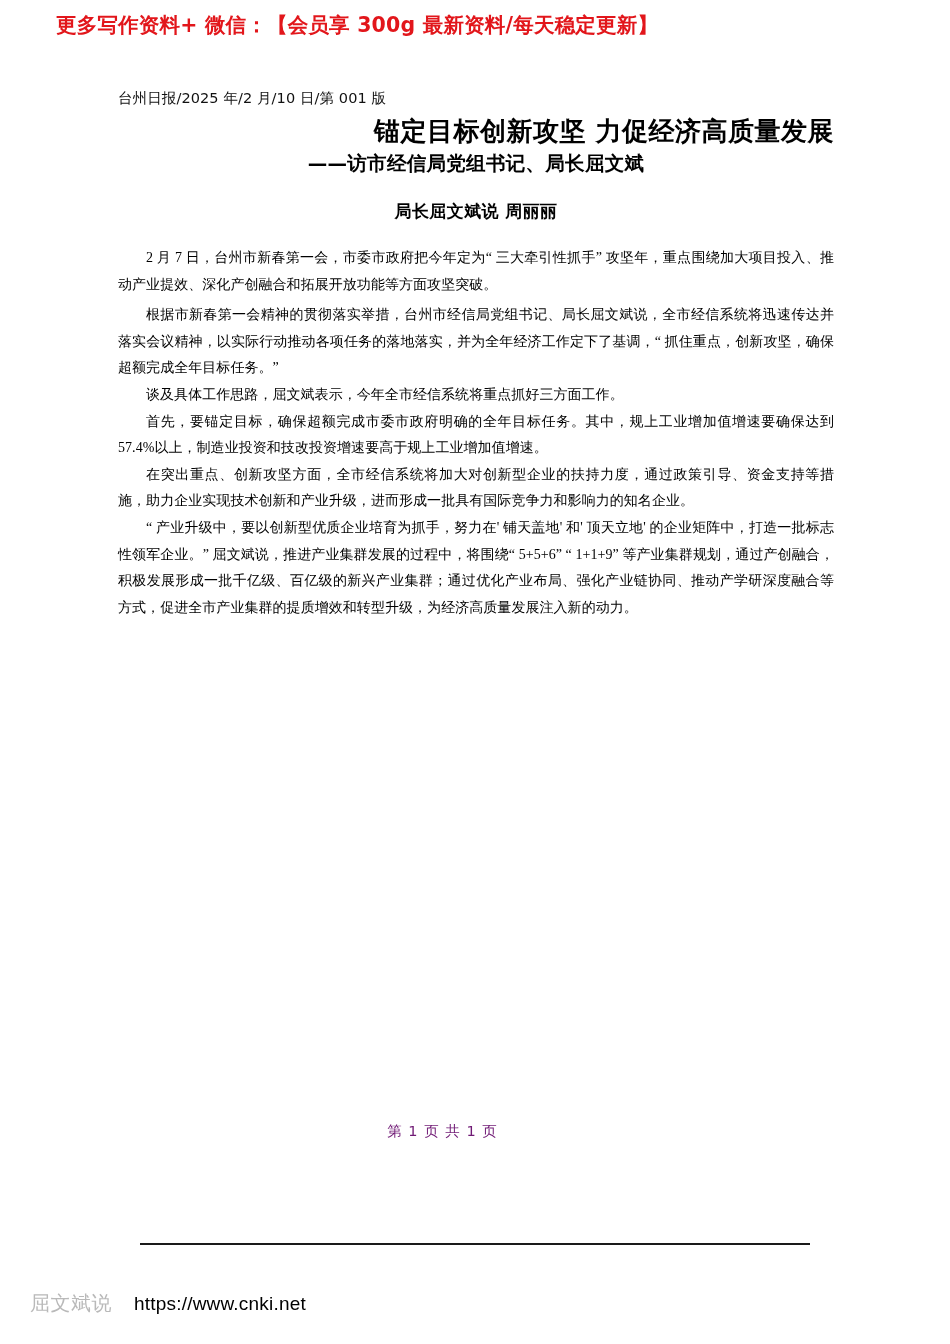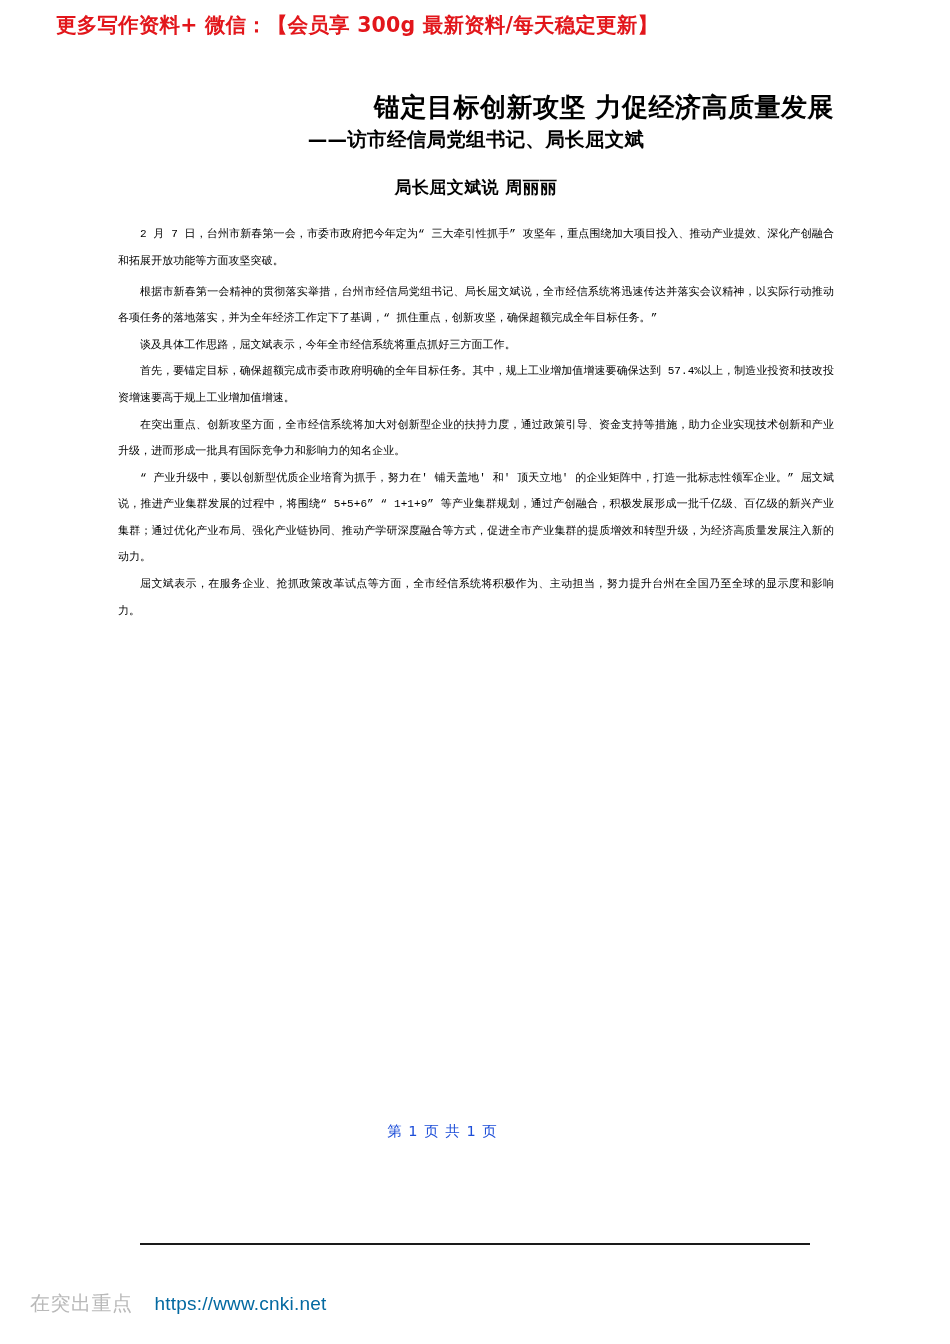--- a/index.html
+++ b/index.html
@@ -86,26 +86,26 @@
     text-align: center;
     font-size: 17px;
     font-weight: bold;
     letter-spacing: 0.4px;
     margin-top: 22px;
     font-family: "DejaVu Sans", "Liberation Sans", sans-serif;
   }
 
   .body-text {
     margin-top: 22px;
-    font-size: 11px;
+    font-size: 14px;
     line-height: 26.6px;
     text-align: justify;
     text-justify: inter-character;
     letter-spacing: 0.05px;
-    font-family: Liberation Mono, monospace;
+    font-family: Liberation Serif, serif;
   }
   .body-text p {
     margin: 0;
     text-indent: 2em;
     text-align: justify;
     text-align-last: left;
   }
   .body-text p.gap-before {
     margin-top: 4px;
   }
@@ -114,21 +114,21 @@
   .page-number {
     position: absolute;
     left: 0;
     top: 1122px;
     width: 927px;
     text-align: center;
     padding-right: 42px;
     box-sizing: border-box;
     font-size: 14.5px;
     letter-spacing: 1px;
-    color: #1d4ed8;
+    color: #701a75;
     font-family: "DejaVu Sans", "Liberation Sans", sans-serif;
   }
 
   
   .bottom-rule {
     position: absolute;
     left: 140px;
     top: 1243px;
     width: 670px;
     height: 2px;
@@ -145,57 +145,57 @@
     gap: 22px;
   }
   .wm-brand {
     font-size: 20px;
     color: #b9b9b9;
     letter-spacing: 0.5px;
     font-family: "DejaVu Sans", "Liberation Sans", sans-serif;
   }
   .wm-url {
     font-size: 19px;
-    color: #0369a1;
+    color: #000000;
     letter-spacing: 0.2px;
     font-family: "Liberation Sans", "DejaVu Sans", sans-serif;
   }
 </style>
 </head>
 <body>
 
 <div class="page">
 
   <div class="promo-banner">
     <span class="promo-text">更多写作资料+ 微信：【会员享 300g 最新资料/每天稳定更新】</span>
   </div>
 
   <div class="content">
 
+    <div class="source-line">台州日报/2025 年/2 月/10 日/第 001 版</div>
 
     <div class="doc-title">锚定目标创新攻坚  力促经济高质量发展</div>
 
     <div class="doc-subtitle">——访市经信局党组书记、局长屈文斌</div>
 
     <div class="byline">局长屈文斌说  周丽丽</div>
 
     <div class="body-text">
       <p>2 月 7 日，台州市新春第一会，市委市政府把今年定为“ 三大牵引性抓手” 攻坚年，重点围绕加大项目投入、推动产业提效、深化产创融合和拓展开放功能等方面攻坚突破。</p>
       <p class="gap-before">根据市新春第一会精神的贯彻落实举措，台州市经信局党组书记、局长屈文斌说，全市经信系统将迅速传达并落实会议精神，以实际行动推动各项任务的落地落实，并为全年经济工作定下了基调，“ 抓住重点，创新攻坚，确保超额完成全年目标任务。”</p>
       <p>谈及具体工作思路，屈文斌表示，今年全市经信系统将重点抓好三方面工作。</p>
       <p>首先，要锚定目标，确保超额完成市委市政府明确的全年目标任务。其中，规上工业增加值增速要确保达到 57.4%以上，制造业投资和技改投资增速要高于规上工业增加值增速。</p>
       <p>在突出重点、创新攻坚方面，全市经信系统将加大对创新型企业的扶持力度，通过政策引导、资金支持等措施，助力企业实现技术创新和产业升级，进而形成一批具有国际竞争力和影响力的知名企业。</p>
       <p>“ 产业升级中，要以创新型优质企业培育为抓手，努力在' 铺天盖地' 和' 顶天立地' 的企业矩阵中，打造一批标志性领军企业。” 屈文斌说，推进产业集群发展的过程中，将围绕“ 5+5+6” “ 1+1+9” 等产业集群规划，通过产创融合，积极发展形成一批千亿级、百亿级的新兴产业集群；通过优化产业布局、强化产业链协同、推动产学研深度融合等方式，促进全市产业集群的提质增效和转型升级，为经济高质量发展注入新的动力。</p>
-      <p>屈文斌表示，在服务企业、抢抓政策改革试点等方面，全市经信系统将积极作为、主动担当，努力提升台州在全国乃至全球的显示度和影响力。</p>
     </div>
 
   </div>
 
   <div class="page-number">第 1 页 共 1 页</div>
 
   <div class="bottom-rule"></div>
 
   <div class="watermark">
-    <span class="wm-brand">在突出重点</span>
+    <span class="wm-brand">屈文斌说</span>
     <span class="wm-url">https://www.cnki.net</span>
   </div>
 
 </div>
 
 </body></html>

